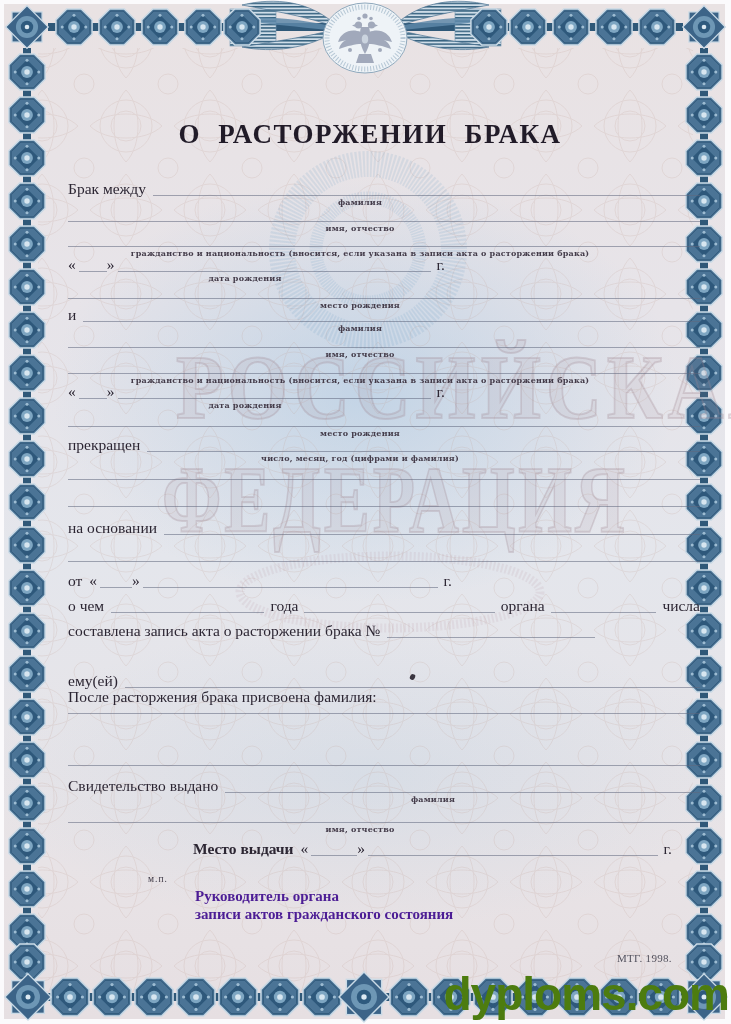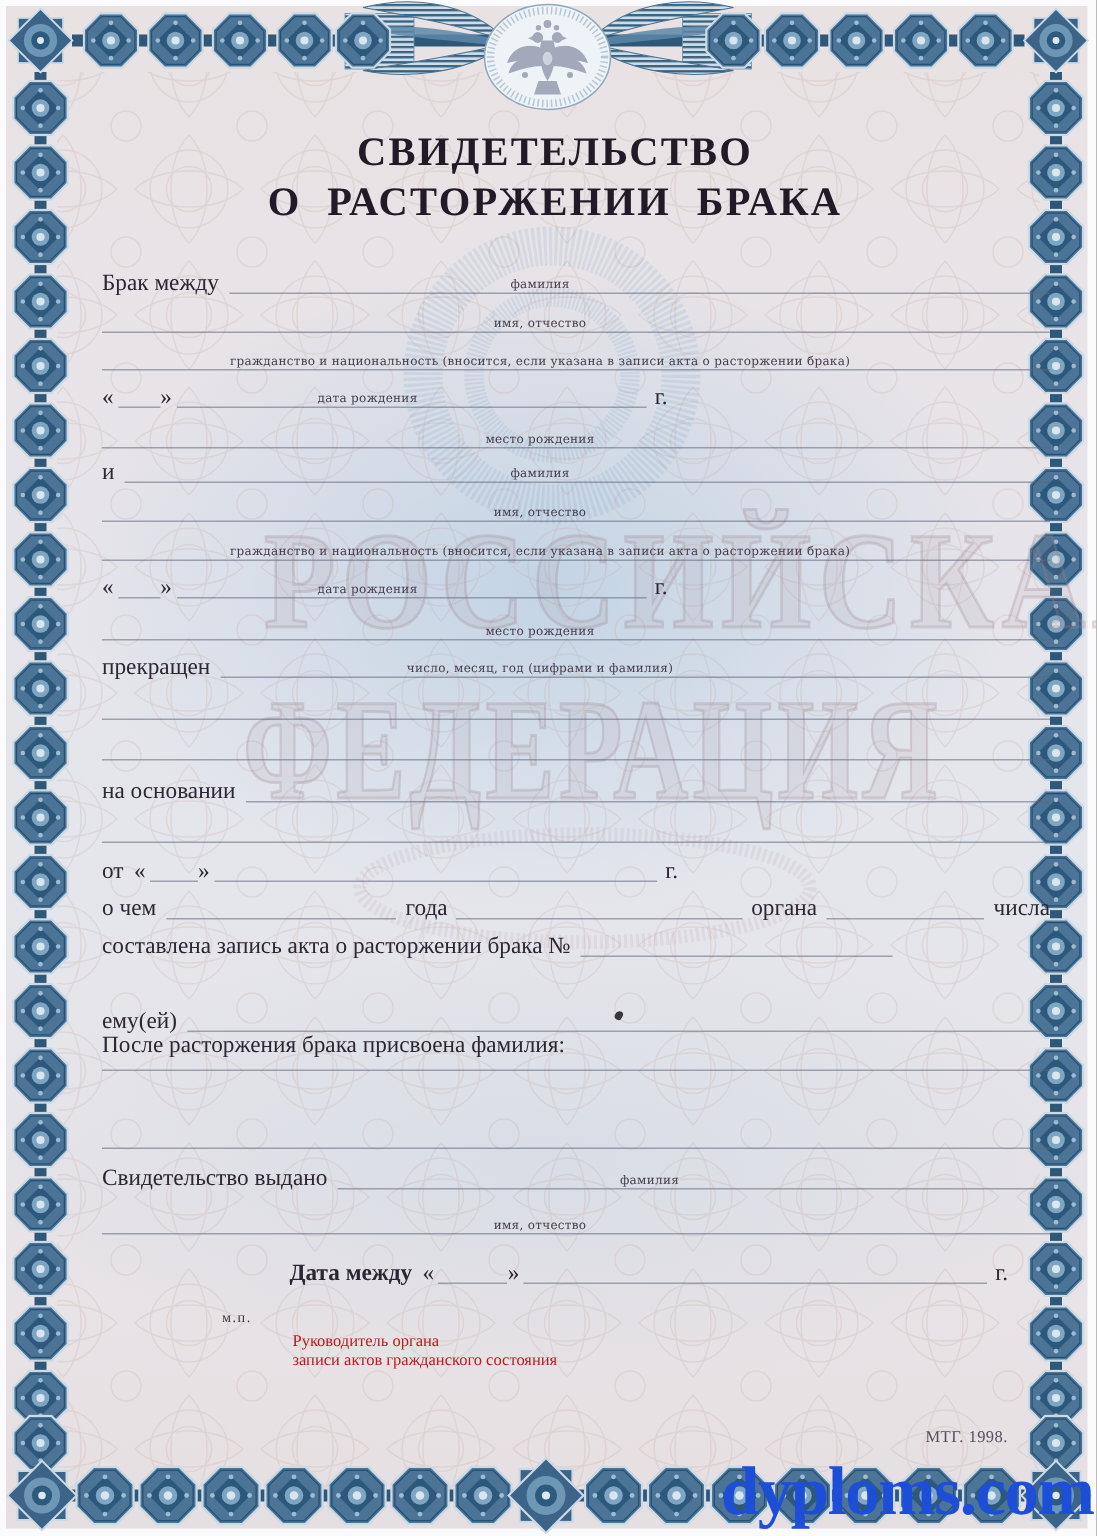--- a/index.html
+++ b/index.html
@@ -24,31 +24,31 @@
   
   .row{position:absolute;left:68px;width:632px;height:20px;display:flex;align-items:flex-end;z-index:3;
        font-size:15.5px;color:#2c2633;line-height:1;}
   .t{white-space:nowrap;padding-right:7px;}
   .q{padding:0 3px 0 0;}
   .suf{padding:0 0 0 6px;}
   .b{font-weight:bold;}
   .ln{flex:1;height:100%;border-bottom:1px solid rgba(96,104,126,.55);position:relative;}
   .gap{flex:0 0 28px;height:100%;border-bottom:1px solid rgba(96,104,126,.55);}
   .sp{height:100%;}
-  .sub{position:absolute;top:10px;left:292px;transform:translateX(-50%);z-index:3;
-       font-style:normal;font-family:"DejaVu Serif",serif;font-weight:normal;font-size:8px;
+  .sub{position:absolute;top:22px;left:292px;transform:translateX(-50%);z-index:3;
+       font-style:normal;font-family:"DejaVu Serif",serif;font-weight:bold;font-size:8px;
        letter-spacing:.2px;color:#443c4a;white-space:nowrap;}
   .sub-date{left:177px;}
   .sub-r{left:365px;}
   .mp{position:absolute;left:148px;top:874px;z-index:3;font-size:9.5px;letter-spacing:1px;color:#3c3744;}
-  .sig{position:absolute;left:195px;top:888px;z-index:3;font-weight:normal;font-size:11px;
-       line-height:1.18;color:#b91c1c;}
+  .sig{position:absolute;left:195px;top:888px;z-index:3;font-weight:bold;font-size:15px;
+       line-height:1.18;color:#4c1d95;}
   .print-code{position:absolute;left:617px;top:952px;z-index:3;font-size:11px;color:#53525e;letter-spacing:.3px;}
-  .site-mark{position:absolute;right:2px;bottom:7px;z-index:6;font-family:Liberation Serif, serif;
-       font-weight:bold;font-size:46px;letter-spacing:-1px;color:#1d4ed8;line-height:1;}
+  .site-mark{position:absolute;right:2px;bottom:7px;z-index:6;font-family:Liberation Sans, sans-serif;
+       font-weight:bold;font-size:46px;letter-spacing:-1px;color:#4d7c0f;line-height:1;}
   .speck{position:absolute;left:410px;top:674px;width:5px;height:6px;background:#3a3540;
        border-radius:60% 40% 50% 50%;transform:rotate(25deg);z-index:3;}
 </style>
 </head>
 <body>
 
 <div class="page">
   <div class="inner"></div>
 
   <svg id="border-svg" viewBox="0 0 731 1024">
@@ -214,21 +214,20 @@
       <use href="#star" x="681" y="4" width="46" height="46"></use>
       <use href="#star" x="3" y="972" width="50" height="50"></use>
       <use href="#star" x="679" y="972" width="50" height="50"></use>
       <use href="#star" x="337" y="970" width="54" height="54"></use>
     </g>
   </svg>
 
   <div class="wm wm1">РОССИЙСКАЯ</div>
   <div class="wm wm2">ФЕДЕРАЦИЯ</div>
 
-  <div class="title title1">СВИДЕТЕЛЬСТВО</div>
   <div class="title title2">О РАСТОРЖЕНИИ БРАКА</div>
 
   <div class="row" style="top:176px">
     <span class="t">Брак между</span>
     <span class="ln"></span>
     <i class="sub">фамилия</i>
   </div>
   <div class="row" style="top:202px">
     <span class="ln"></span>
     <i class="sub">имя, отчество</i>
@@ -337,21 +336,21 @@
     <span class="t">Свидетельство выдано</span>
     <span class="ln"></span>
     <i class="sub sub-r">фамилия</i>
   </div>
   <div class="row" style="top:803px">
     <span class="ln"></span>
     <i class="sub">имя, отчество</i>
   </div>
   <div class="row" style="top:836px">
     <span class="sp" style="flex:0 0 125px"></span>
-    <span class="t b">Дата между</span>
+    <span class="t b">Место выдачи</span>
     <span class="t q">«</span>
     <span class="gap" style="flex:0 0 46px"></span>
     <span class="t q">»</span>
     <span class="ln"></span>
     <span class="t suf" style="padding-right:0">г.</span>
     <span class="sp" style="flex:0 0 28px"></span>
   </div>
 
   <div class="mp">м.п.</div>
   <div class="sig">

